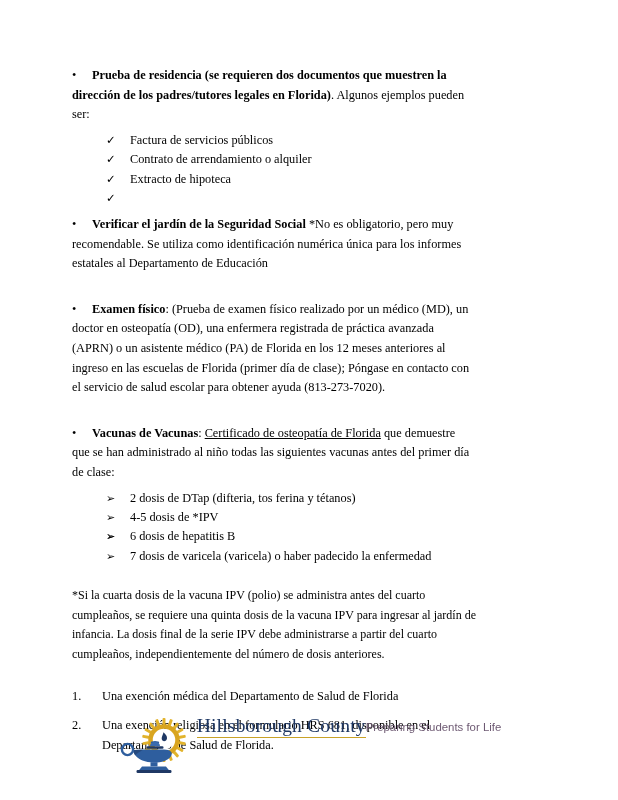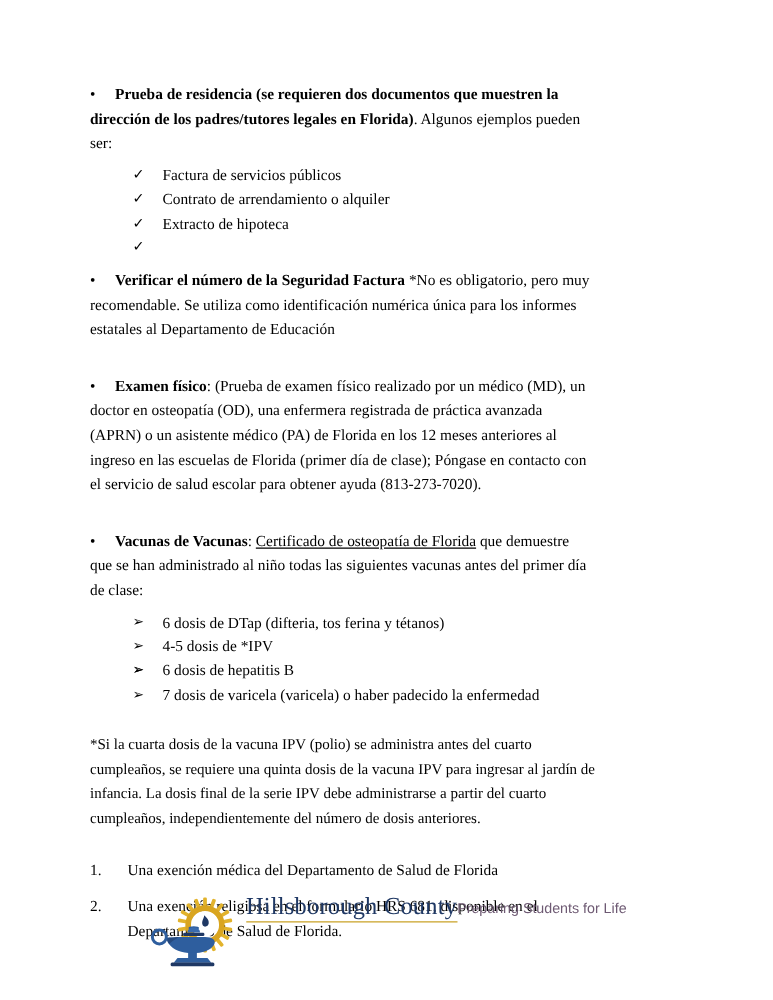--- a/index.html
+++ b/index.html
@@ -170,35 +170,35 @@
       <li><span class="mk">✓</span><span>Factura de servicios públicos</span></li>
       <li><span class="mk">✓</span><span>Contrato de arrendamiento o alquiler</span></li>
       <li><span class="mk">✓</span><span>Extracto de hipoteca</span></li>
       <li><span class="mk">✓</span></li>
     </ul>
   </div>
 
   <div class="gap-lg"></div>
 
   <div class="section">
-    <p><span class="first-line-marker">•</span><span class="bold">Verificar el número de la Seguridad Factura</span><span> *No es obligatorio, pero muy recomendable. Se utiliza como identificación numérica única para los informes estatales al Departamento de Educación</span></p>
+    <p><span class="first-line-marker">•</span><span class="bold">Verificar el jardín de la Seguridad Social</span><span> *No es obligatorio, pero muy recomendable. Se utiliza como identificación numérica única para los informes estatales al Departamento de Educación</span></p>
   </div>
 
   <div class="gap-lg"></div>
 
   <div class="section">
     <p><span class="first-line-marker">•</span><span class="bold">Examen físico</span><span>: (Prueba de examen físico realizado por un médico (MD), un doctor en osteopatía (OD), una enfermera registrada de práctica avanzada (APRN) o un asistente médico (PA) de Florida en los 12 meses anteriores al ingreso en las escuelas de Florida (primer día de clase); Póngase en contacto con el servicio de salud escolar para obtener ayuda (813-273-7020).</span></p>
   </div>
 
   <div class="gap-lg"></div>
 
   <div class="section">
     <p><span class="first-line-marker">•</span><span class="bold">Vacunas de Vacunas</span><span>: </span><span class="uline">Certificado de osteopatía de Florida</span><span> que demuestre que se han administrado al niño todas las siguientes vacunas antes del primer día de clase:</span></p>
     <ul class="arrowlist">
-      <li><span class="mk">➢</span><span>6 dosis de DTap (difteria, tos ferina y tétanos)</span></li>
+      <li><span class="mk">➢</span><span>2 dosis de DTap (difteria, tos ferina y tétanos)</span></li>
       <li><span class="mk">➢</span><span>4-5 dosis de *IPV</span></li>
       <li><span class="mk">➢</span></li>
       <li><span class="mk">➢</span><span>6 dosis de hepatitis B</span></li>
       <li><span class="mk">➢</span><span>7 dosis de varicela (varicela) o haber padecido la enfermedad</span></li>
     </ul>
   </div>
 
   <div class="gap-md"></div>
 
   <p class="para">*Si la cuarta dosis de la vacuna IPV (polio) se administra antes del cuarto cumpleaños, se requiere una quinta dosis de la vacuna IPV para ingresar al jardín de infancia. La dosis final de la serie IPV debe administrarse a partir del cuarto cumpleaños, independientemente del número de dosis anteriores.</p>

